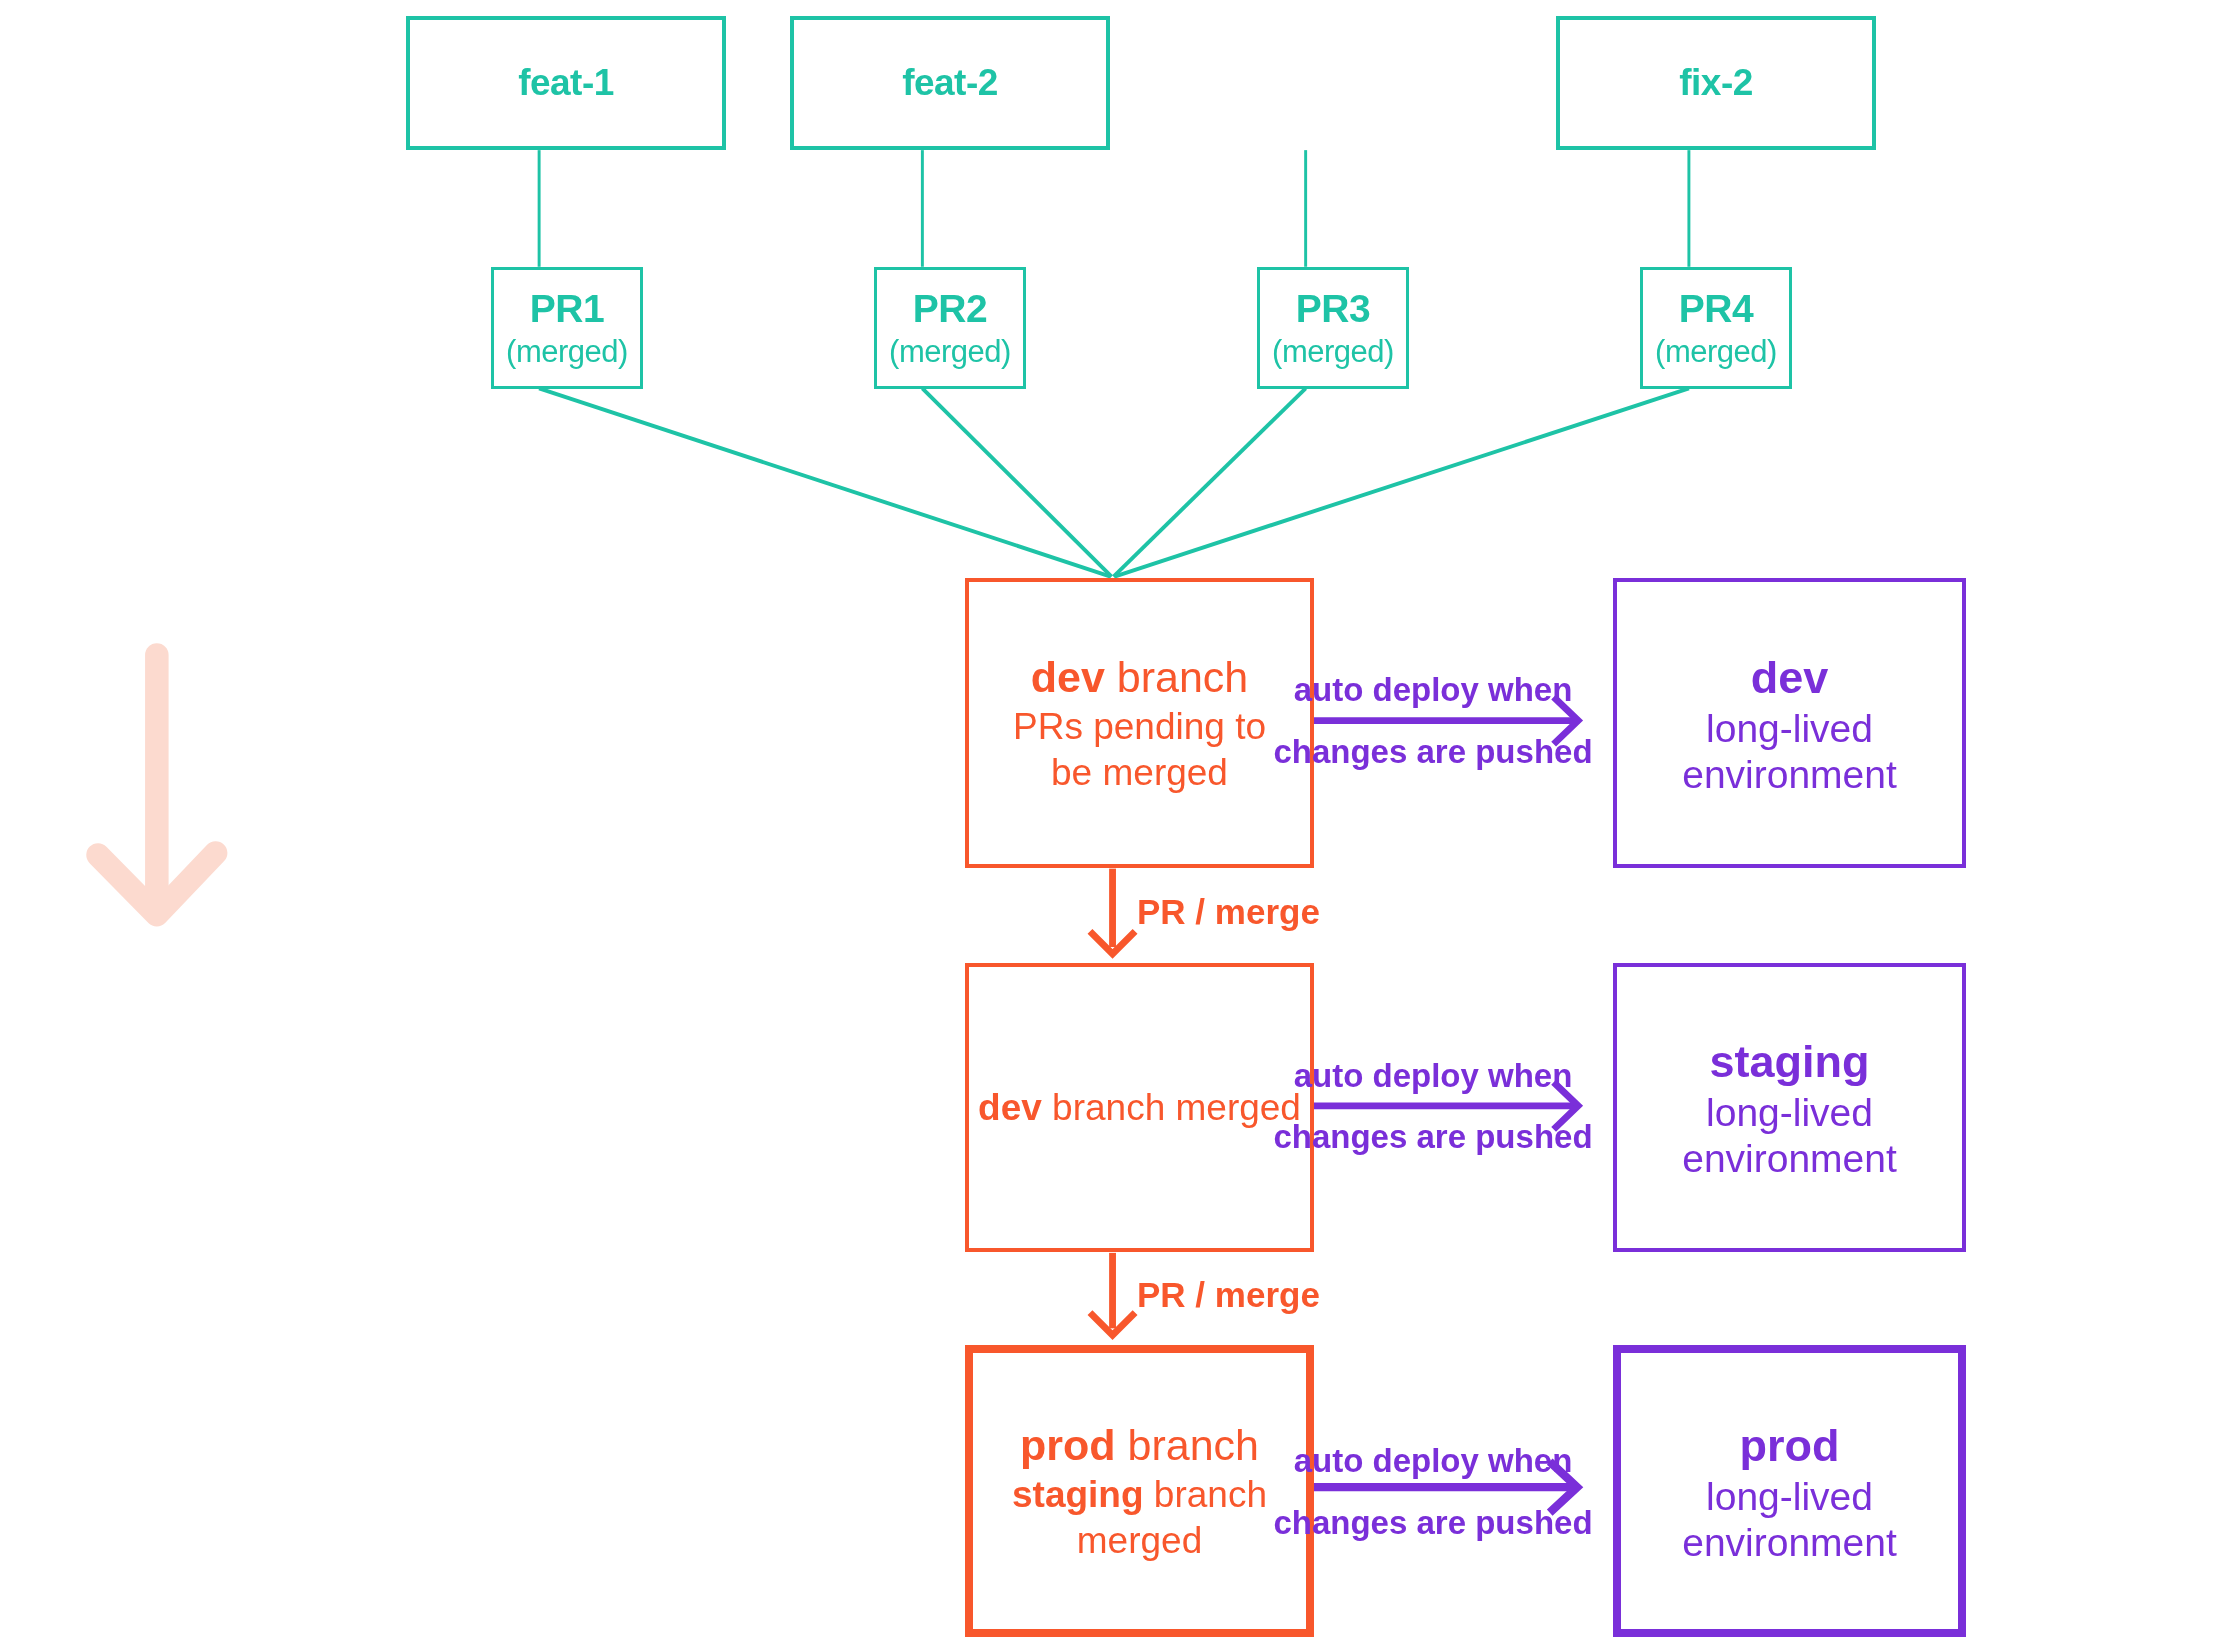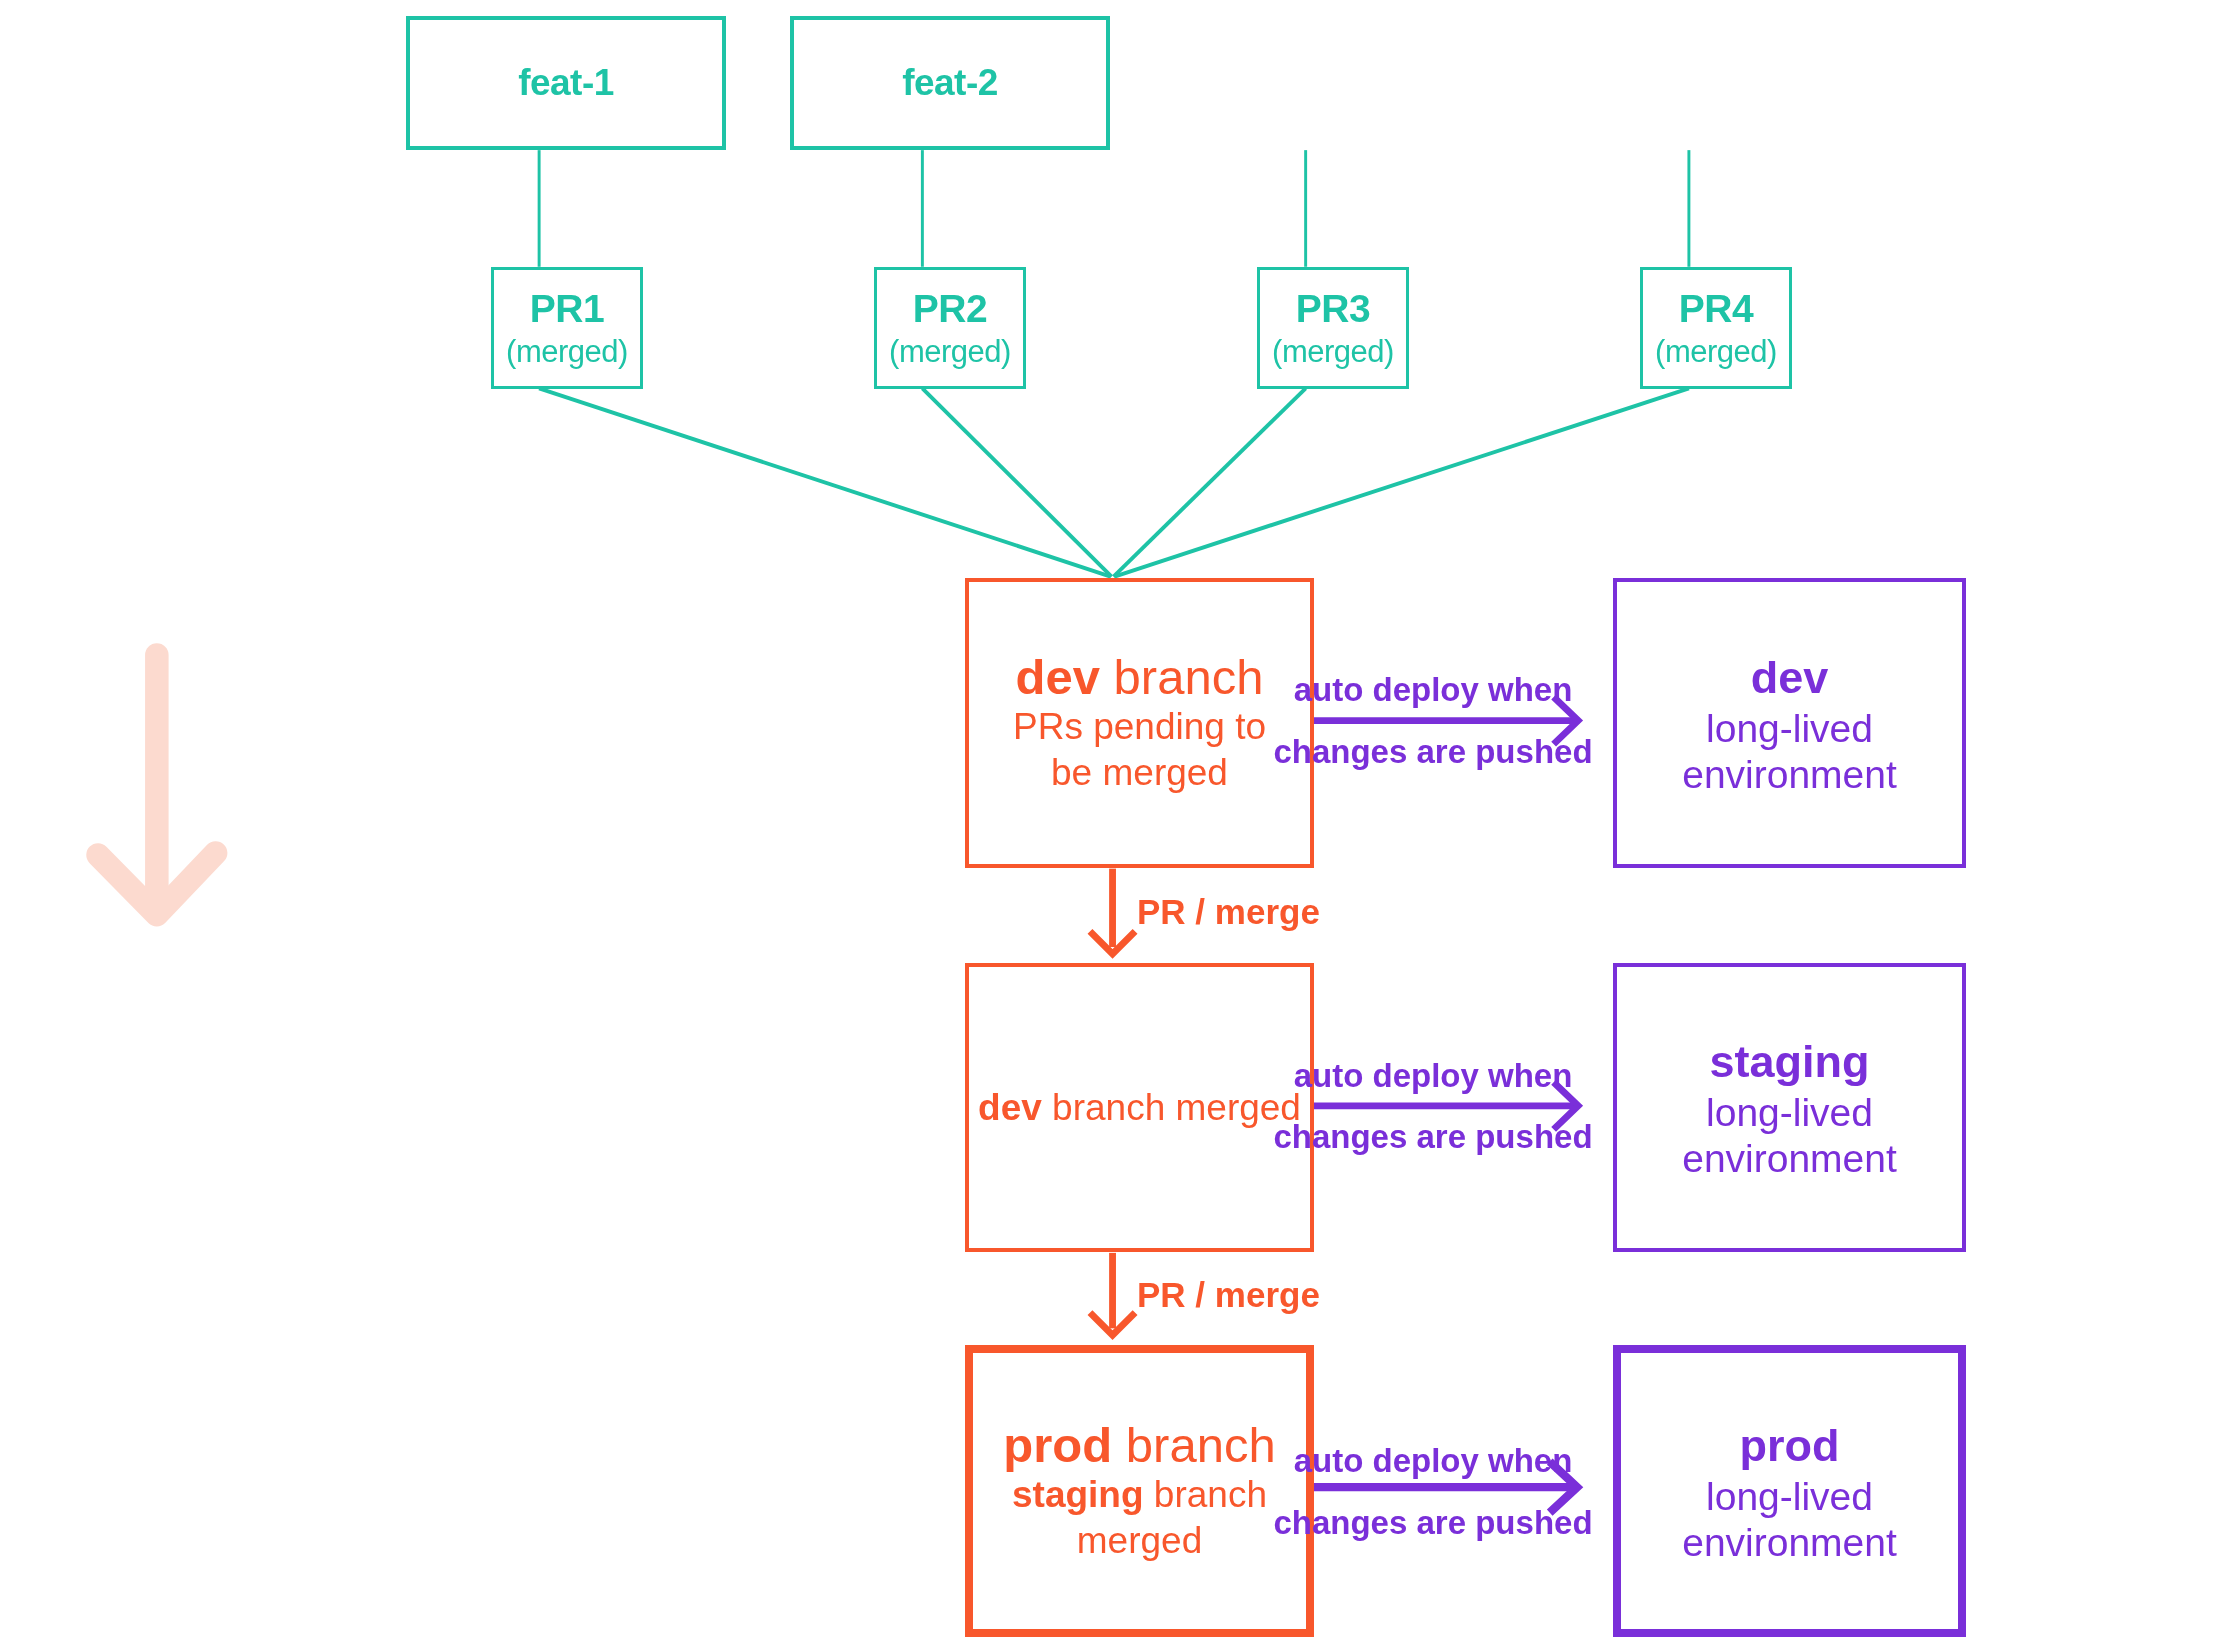--- a/index.html
+++ b/index.html
@@ -56,21 +56,21 @@
     text-align: right;
   }
   
   .o-box {
     left: 938px; width: 349px;
     border: 4.9px solid var(--orange);
     color: var(--orange);
   }
   .o-box.heavy { border-width: 8.8px; }
   .o-title {
-    font-size: 49px; font-weight: 400;
+    font-size: 43px; font-weight: 400;
     line-height: 53px;
     white-space: nowrap;
     text-align: right;
   }
   .o-title .b, .o-sub .b { font-weight: 700; }
   .o-sub {
     font-size: 37px; font-weight: 400;
     line-height: 46px;
   }
   .o-sub.w300 { max-width: 294px; }
@@ -157,20 +157,23 @@
     <line class="purple-arrow heavy" x1="1313" y1="1517" x2="1604" y2="1517"></line>
     <polyline class="purple-arrow heavy" points="1581,1491 1609,1517 1581,1543"></polyline>
   </svg>
 
   <div class="box t-branch" style="left:379px">
     <span class="t-label">feat-1</span>
   </div>
   <div class="box t-branch" style="left:763px">
     <span class="t-label">feat-2</span>
   </div>
+  <div class="box t-branch" style="left:1529px">
+    <span class="t-label">fix-2</span>
+  </div>
 
   <div class="box t-pr" style="left:464px">
     <span class="t-pr-label">PR1</span>
     <span class="t-pr-status">(merged)</span>
   </div>
   <div class="box t-pr" style="left:847px">
     <span class="t-pr-label">PR2</span>
     <span class="t-pr-status">(merged)</span>
   </div>
   <div class="box t-pr" style="left:1230px">

